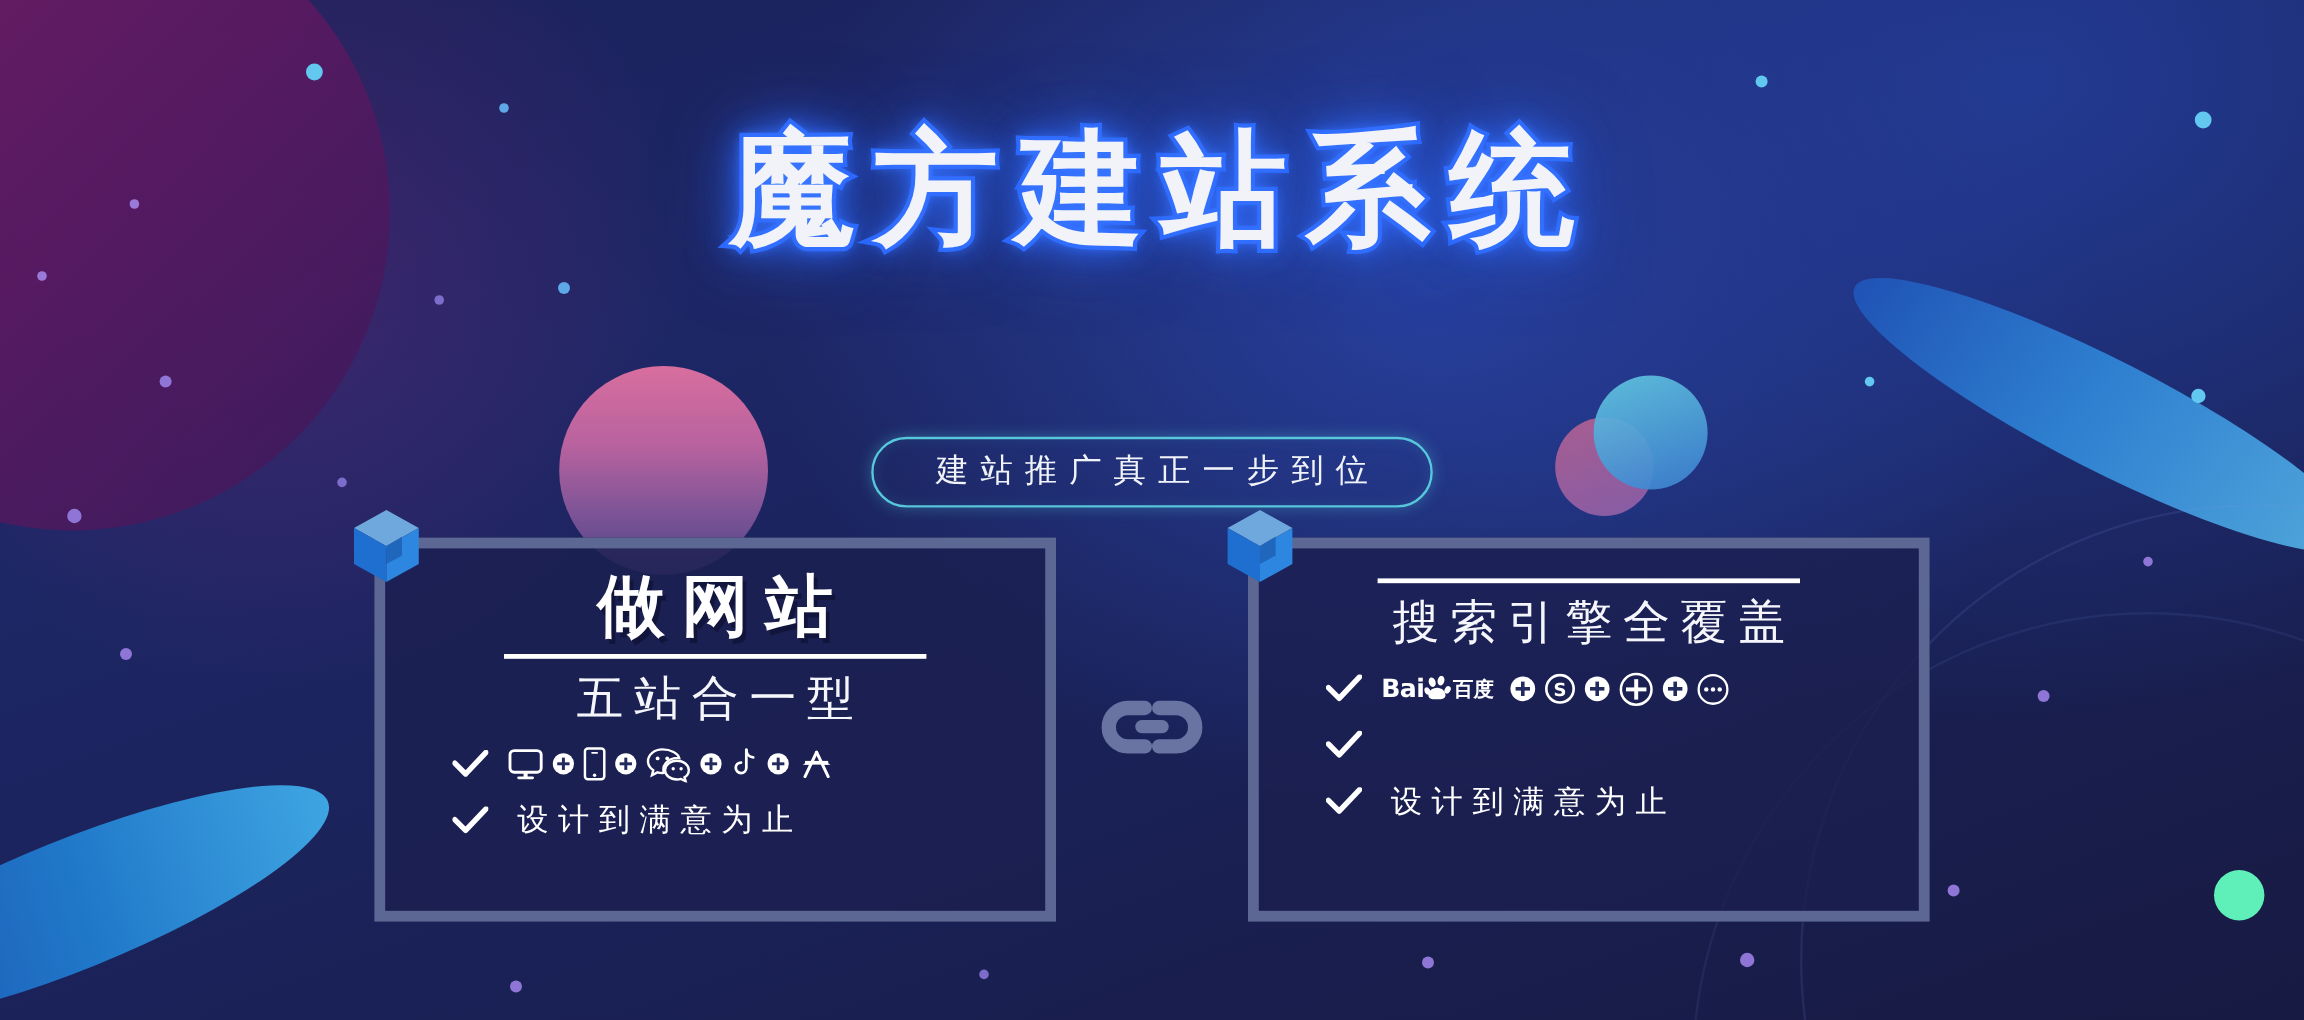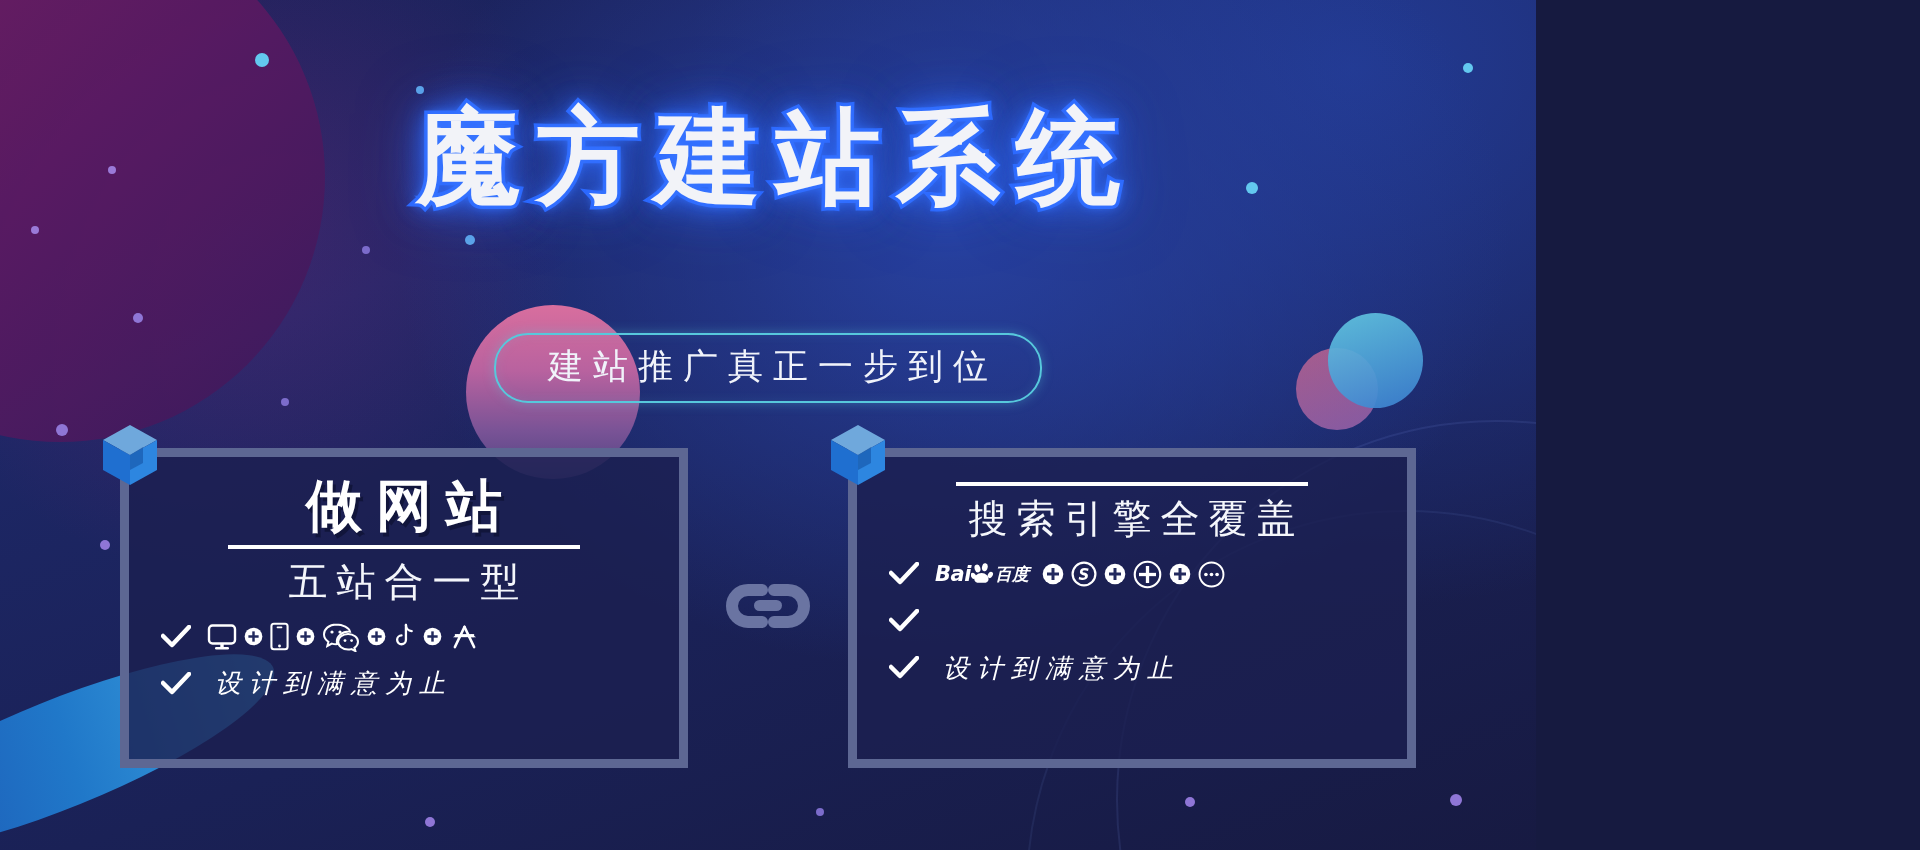--- a/index.html
+++ b/index.html
@@ -6,21 +6,21 @@
   * { margin:0; padding:0; box-sizing:border-box; }
   html,body { width:1920px; height:850px; overflow:hidden; }
   body {
     font-family:"Liberation Sans","DejaVu Sans",sans-serif;
     background:#161a40;
   }
 
   
   .stage {
     position:relative;
-    width:1536px; height:850px;
+    width:1920px; height:850px;
     overflow:hidden;
     background:
       radial-gradient(ellipse 900px 700px at 62% 28%, #27409e 0%, rgba(39,64,158,0) 62%),
       radial-gradient(ellipse 1100px 900px at 88% 8%, #223a92 0%, rgba(34,58,146,0) 60%),
       linear-gradient(160deg,#1b2159 0%,#1d2766 30%,#1a2156 62%,#171a42 100%);
   }
 
   
   .decor { position:absolute; pointer-events:none; }
 
@@ -121,26 +121,27 @@
   
   .pill-wrap {
     position:absolute; left:0; right:0; top:333px;
     text-align:center;
   }
   .pill {
     display:inline-block;
     border:2px solid #57c8dc;
     border-radius:34px;
     padding:8px 42px 11px;
-    font-size:35px;
+    font-size:27px;
     letter-spacing:10px;
     color:#f0f3fa;
     font-family:Liberation Serif, serif;
     box-shadow:0 0 12px rgba(87,200,220,.35), inset 0 0 12px rgba(87,200,220,.12);
     text-indent:10px;
+    margin-top:31px;
   }
 
   
   .cards {
     position:absolute; left:0; right:0; top:448px;
     display:flex; justify-content:center; align-items:flex-start;
     gap:14px;
   }
 
   .card {
@@ -166,21 +167,21 @@
     width:352px; height:4px; background:#ffffff;
     margin:7px 0 6px;
   }
   .card-sub {
     font-family:"DejaVu Sans","Liberation Sans",sans-serif;
     font-size:39px; color:#f4f6fb;
     letter-spacing:9px; text-indent:9px;
     margin-bottom:8px;
   }
 
-  .feature-list { width:100%; padding:0 32px;font-style:italic; }
+  .feature-list { width:100%; padding:0 56px; }
   .feature-row {
     display:flex; align-items:center;
     gap:16px;
     margin-bottom:7px;
     min-height:40px;
   }
   .check { flex:0 0 auto; width:30px; height:24px; }
   .feature-text {
     font-family:"DejaVu Sans","Liberation Sans",sans-serif;
     font-size:26px; color:#ffffff;

